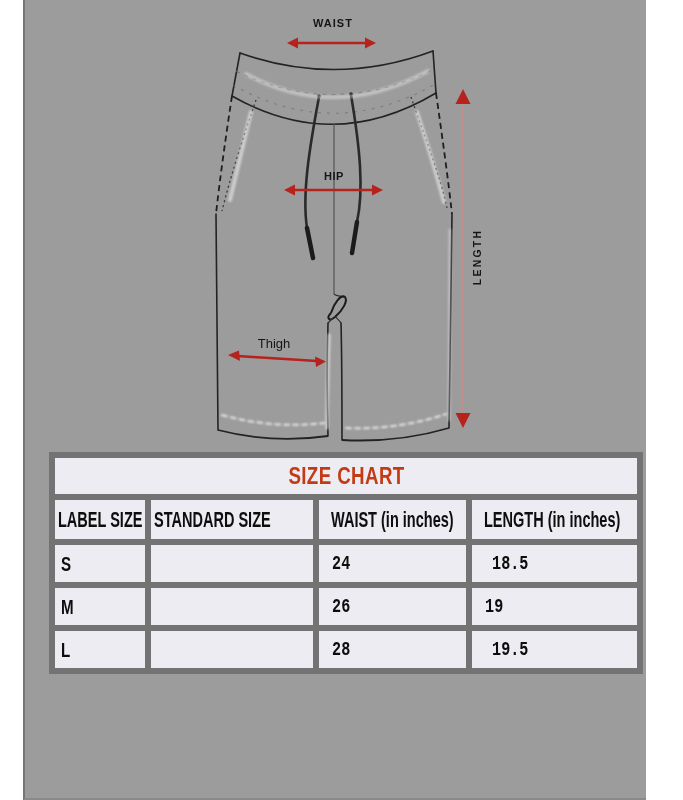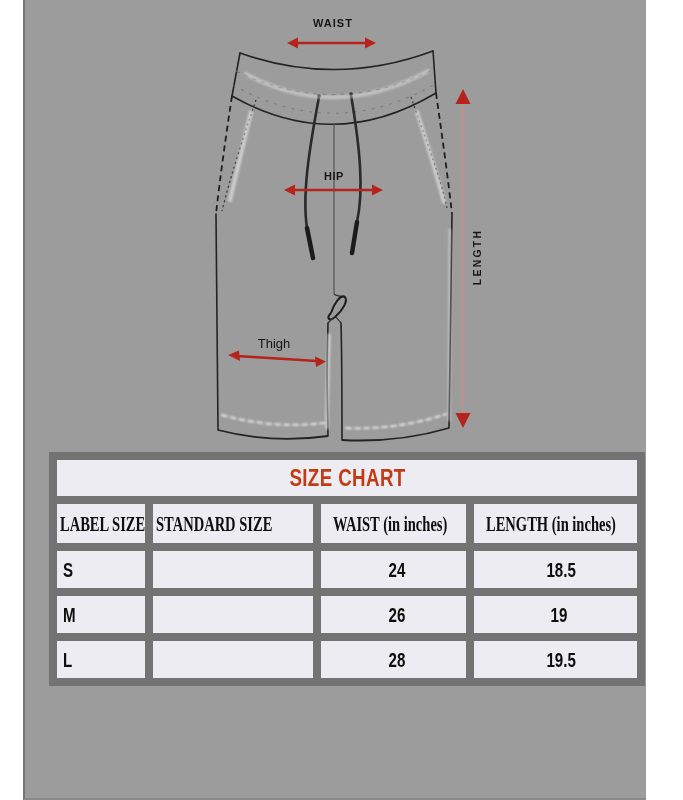--- a/index.html
+++ b/index.html
@@ -11,37 +11,37 @@
     position:absolute;left:23px;top:0;width:636px;height:800px;
     background:#9C9C9C;box-sizing:border-box;
     border-left:2px solid #767676;border-right:2px solid #767676;
     border-bottom:2px solid #8A8A8A;
   }
   .diagram{position:absolute;left:0;top:0;width:683px;height:800px;}
 
   .chart{position:absolute;left:49px;top:452px;width:588px;}
   table.size{border-collapse:collapse;table-layout:fixed;width:588px;}
   table.size td{
-    border:8px solid #737373;background:#ECECF2;color:#0D0D0D;
+    border:6px solid #737373;background:#ECECF2;color:#0D0D0D;
     padding:0 6px;vertical-align:middle;white-space:nowrap;overflow:visible;
   }
   td.title-cell{background:#8FCC4E;text-align:center;height:36px;padding:0;}
   .title-text{
     display:inline-block;color:#C33B14;font-weight:bold;font-size:24px;
     letter-spacing:.5px;transform:scaleX(.78);transform-origin:center center;
   }
-  tr.head td{height:39px;padding:0 3px;font-family:Liberation Serif, serif;}
+  tr.head td{height:39px;padding:0 3px;}
   tr.head td.pad{padding-left:12px;}
   .ht{
     display:inline-block;font-weight:bold;font-size:22px;color:#0E0E0E;
     transform:scaleX(.66);transform-origin:left center;letter-spacing:0;
   }
   tr.data td{height:37px;}
   td.lbl{padding-left:4px;text-align:left;}
-  td.num{text-align:center;padding-right:9px;}
+  td.num{text-align:left;padding-right:9px;font-family:Liberation Mono, monospace;}
   .dt{
     display:inline-block;font-weight:bold;font-size:21px;color:#0D0D0D;
     transform:scaleX(.72);
   }
   td.lbl .dt{transform-origin:left center;}
   td.num .dt{transform-origin:right center;}
 
   .sk{stroke:#232323;fill:none;stroke-width:1.6;stroke-linecap:round;}
   .arrow-line{stroke:#B5231C;stroke-width:2.4;stroke-linecap:round;}
   .arrow-head{fill:#B5231C;stroke:none;}

